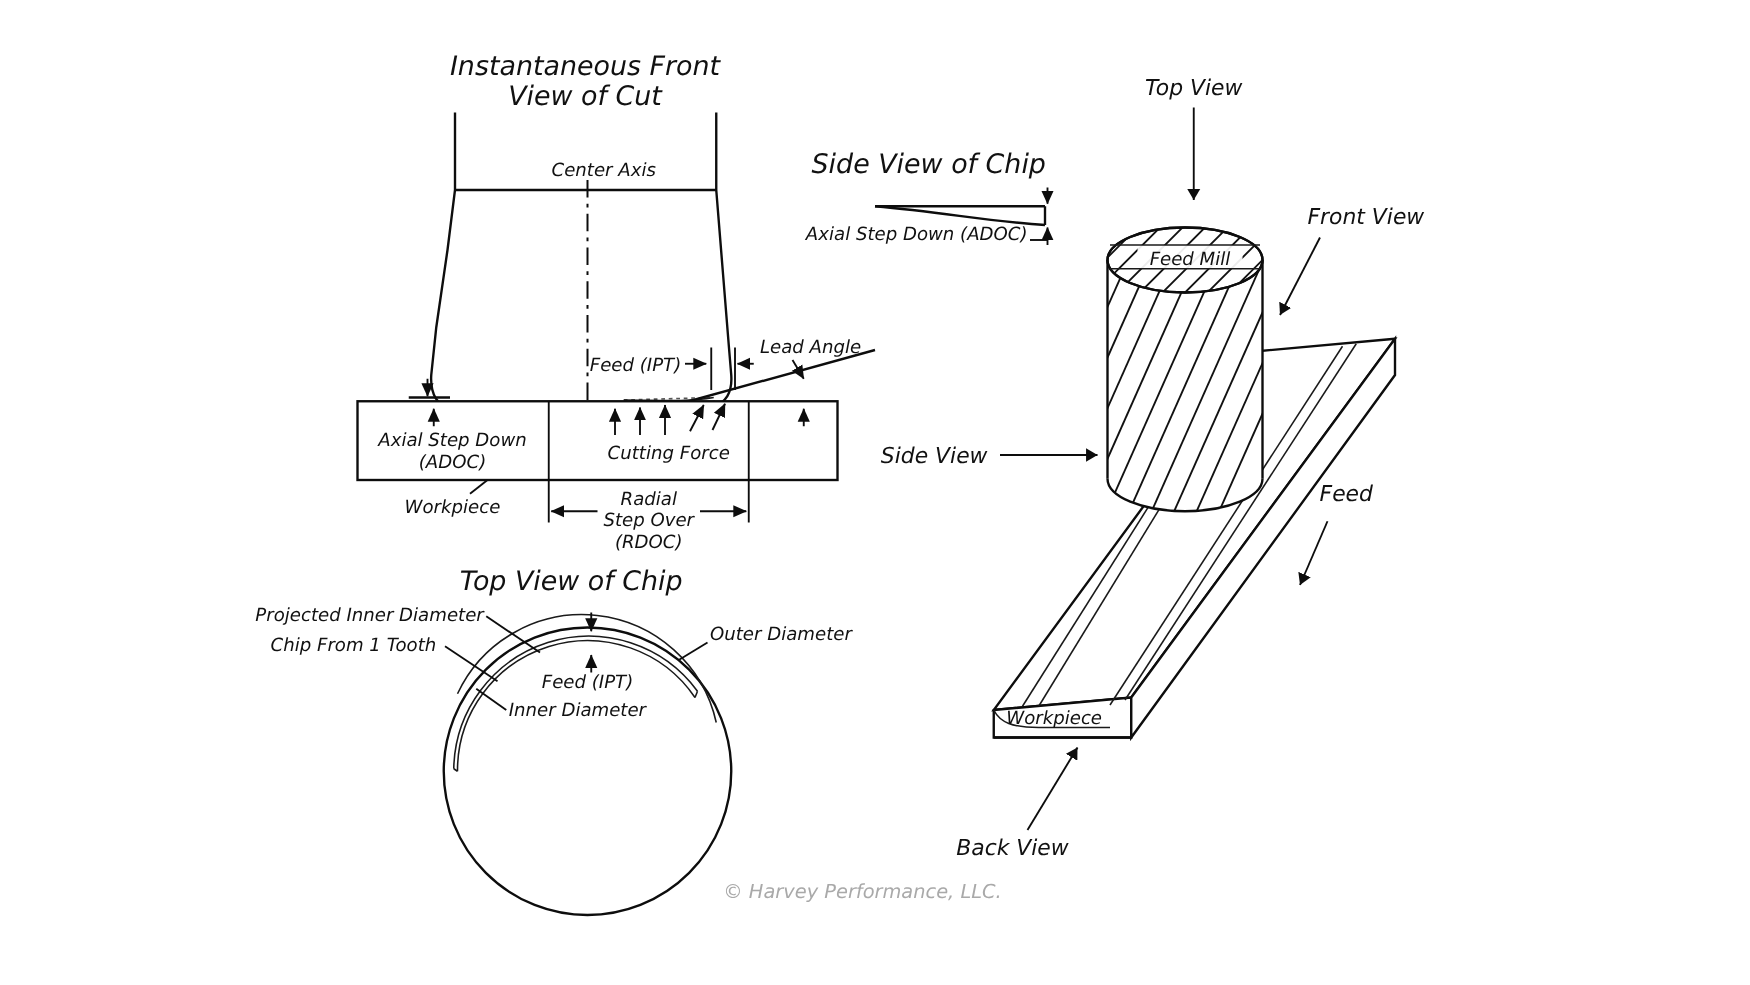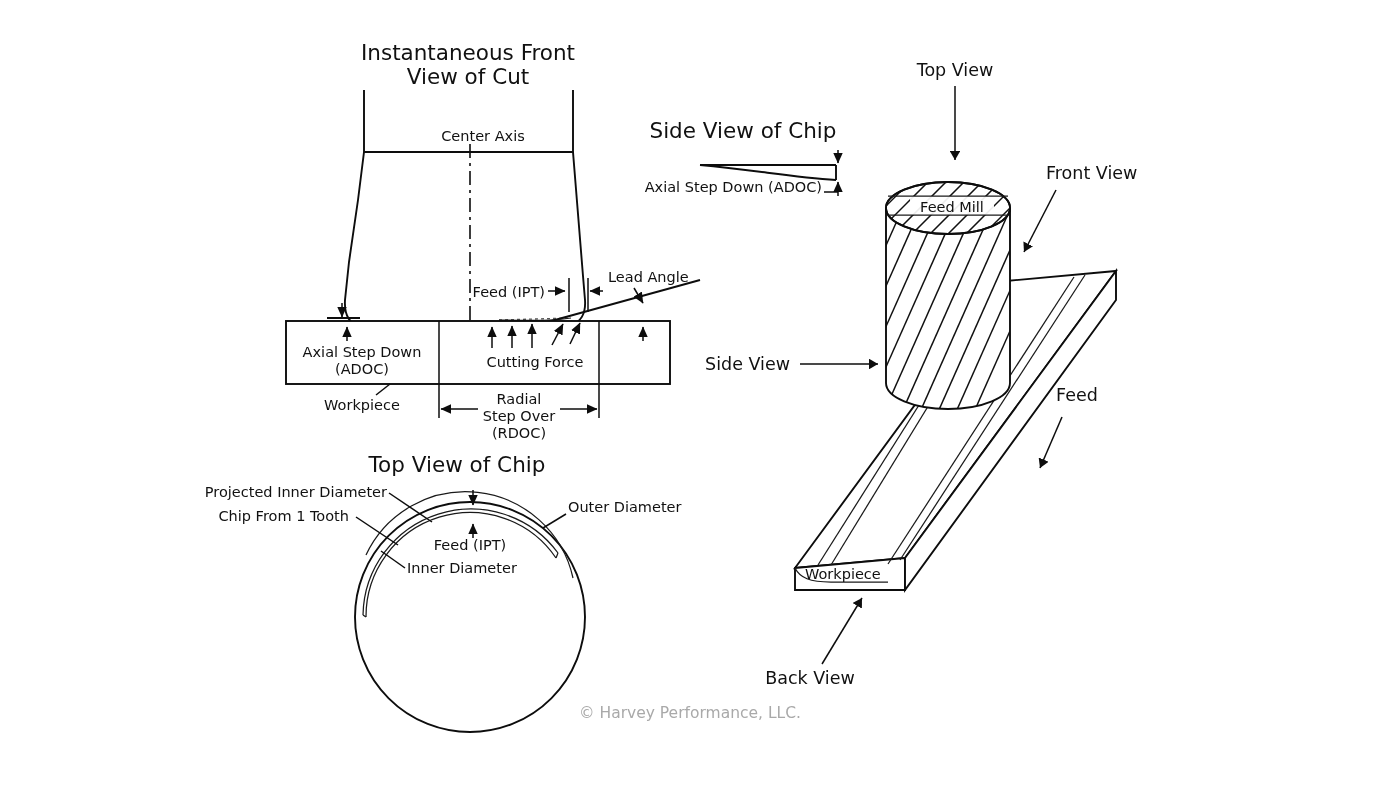--- a/index.html
+++ b/index.html
@@ -8,20 +8,21 @@
     padding: 0;
     background: #ffffff;
   }
   #canvas-root {
     position: relative;
     width: 1400px;
     height: 788px;
     background: #14b8a6;
     overflow: hidden;
     font-family: "DejaVu Sans", "Liberation Sans", sans-serif;
+    font-style: italic;
   }
   svg#diagram {
     display: block;
     width: 1400px;
     height: 788px;
   }
   .ln {
     stroke: #0d0d0d;
     fill: none;
     stroke-width: 1.9;

